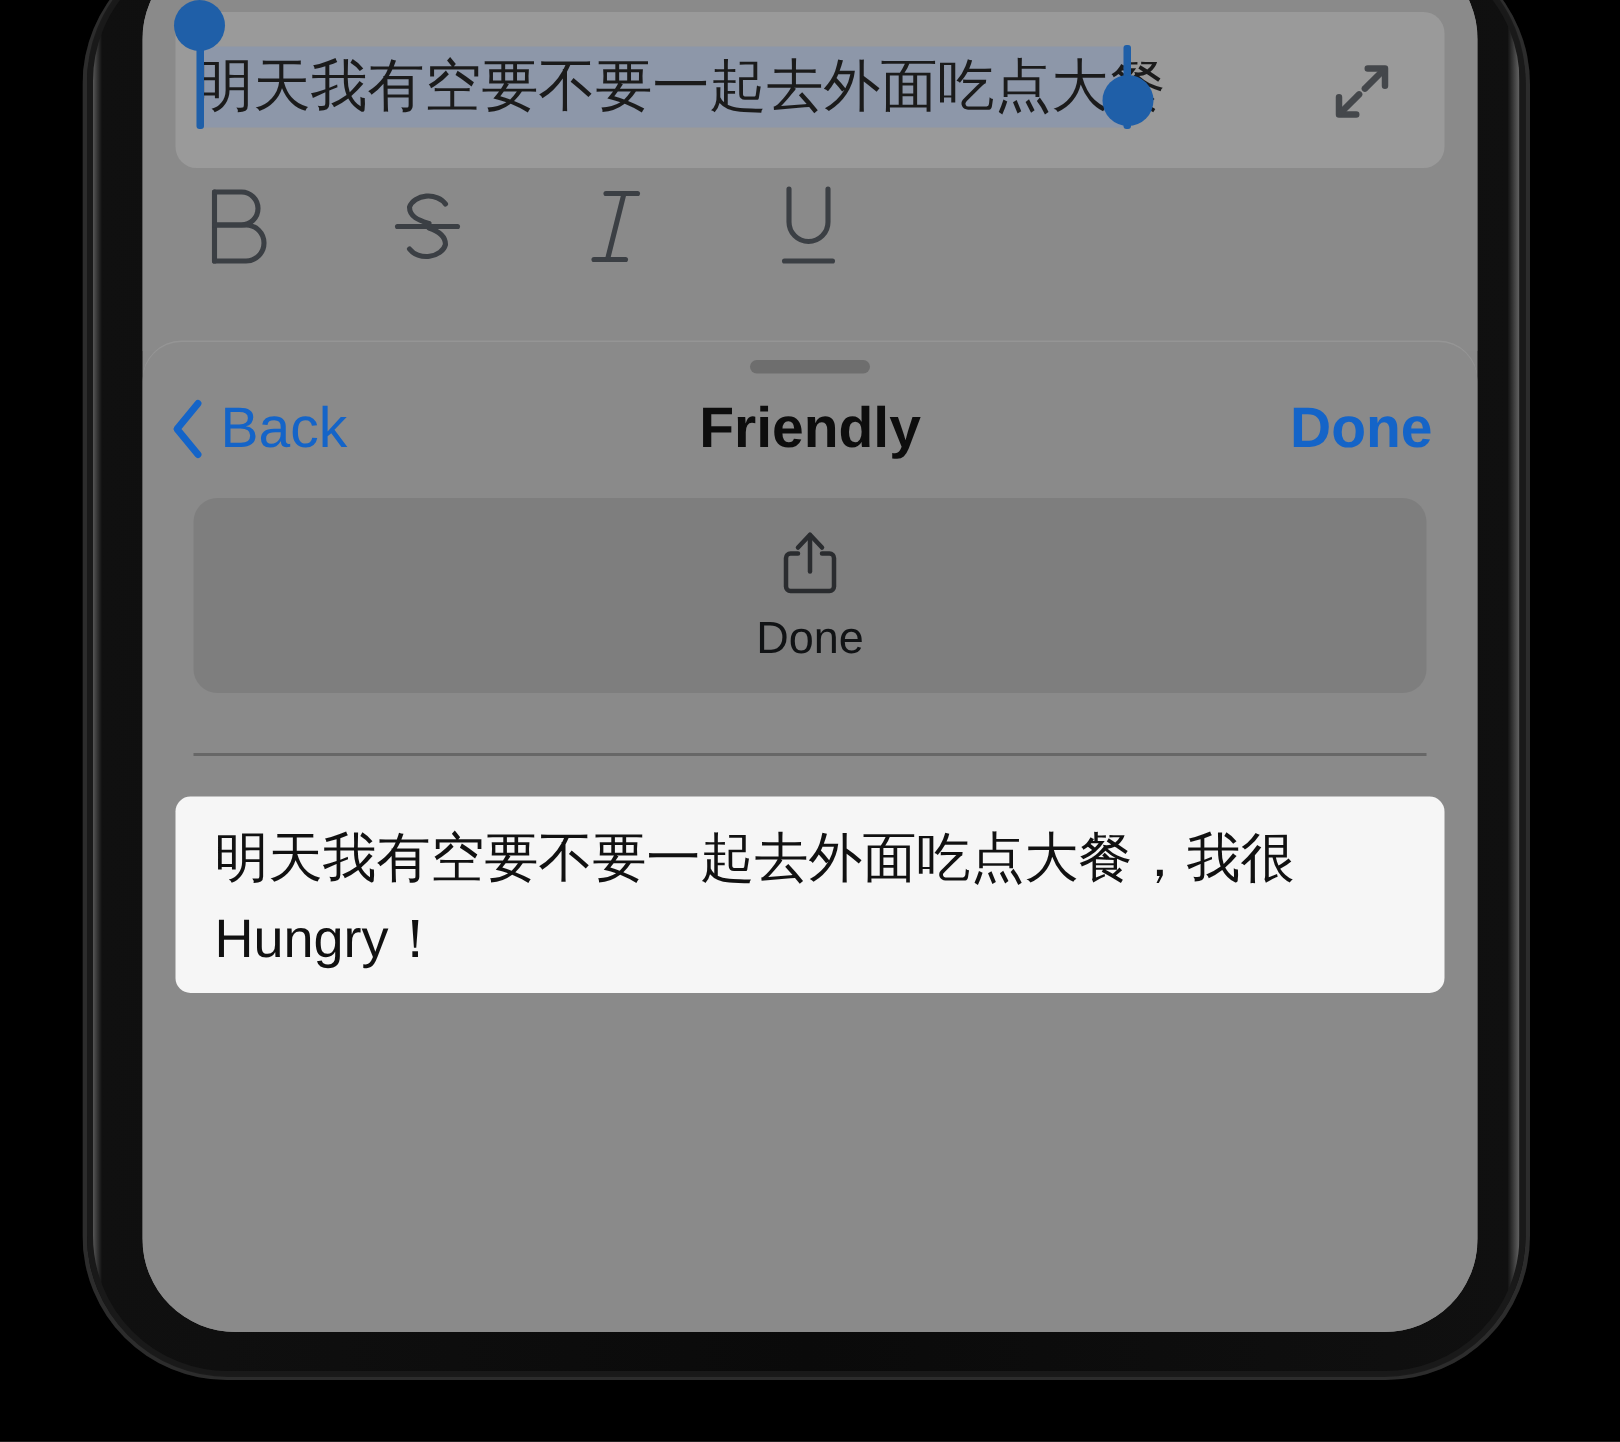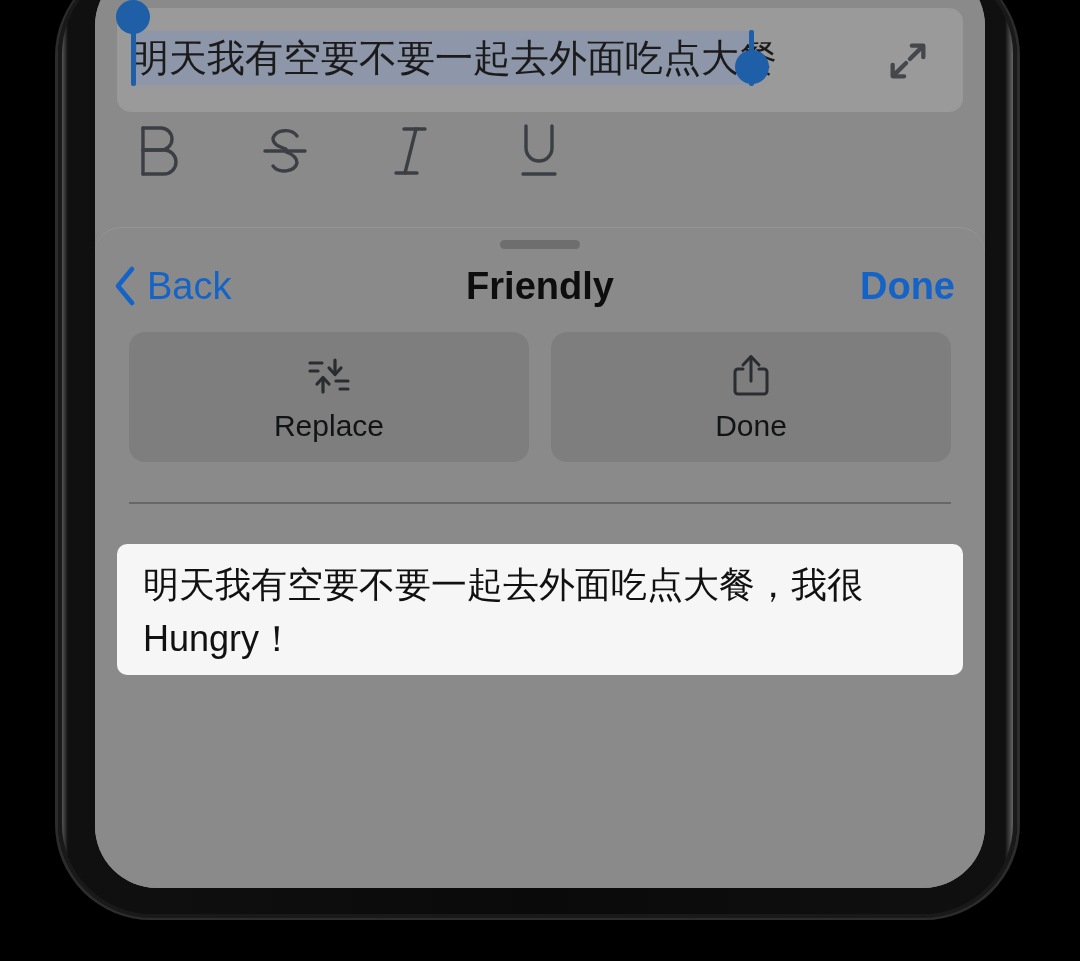--- a/index.html
+++ b/index.html
@@ -244,21 +244,20 @@
   #result-card {
     position: absolute;
     left: 22px;
     top: 303px;
     width: 846px;
     height: 131px;
     background: #f6f6f6;
     border-radius: 10px;
     box-sizing: border-box;
     padding: 14px 22px 0 26px;
-    margin-top: 13px;
   }
   #result-text {
     font-size: 36px;
     line-height: 54px;
     color: #111111;
   }
 
   
   #feedback-row {
     position: absolute;
@@ -360,33 +359,20 @@
       </div>
 
       <div id="sheet-title">Friendly</div>
 
       <div id="done-button">Done</div>
     </div>
 
     <div id="actions-row">
 
 
-      <div class="action-btn">
-        <svg class="action-icon" viewBox="0 0 48 48" fill="none" stroke="#2a2c2f" stroke-width="3.2" stroke-linecap="round" stroke-linejoin="round">
-          <path d="M5 11 H17"></path>
-          <path d="M5 19 H13"></path>
-          <path d="M30 8 V22"></path>
-          <path d="M24 16 L30 22.5 L36 16" fill="none"></path>
-          <path d="M31 29 H43"></path>
-          <path d="M35 37 H43"></path>
-          <path d="M18 40 V26"></path>
-          <path d="M12 32 L18 25.5 L24 32"></path>
-        </svg>
-        <div class="action-label">Replace</div>
-      </div>
 
       <div class="action-btn">
         <svg class="action-icon" viewBox="0 0 48 48" fill="none" stroke="#2a2c2f" stroke-width="3" stroke-linecap="round" stroke-linejoin="round">
           <path d="M16 17 H11 a3 3 0 0 0 -3 3 V39 a3 3 0 0 0 3 3 H37 a3 3 0 0 0 3 -3 V20 a3 3 0 0 0 -3 -3 H32"></path>
           <path d="M24 5 V29"></path>
           <path d="M16 13 L24 4.5 L32 13"></path>
         </svg>
         <div class="action-label">Done</div>
       </div>
 

